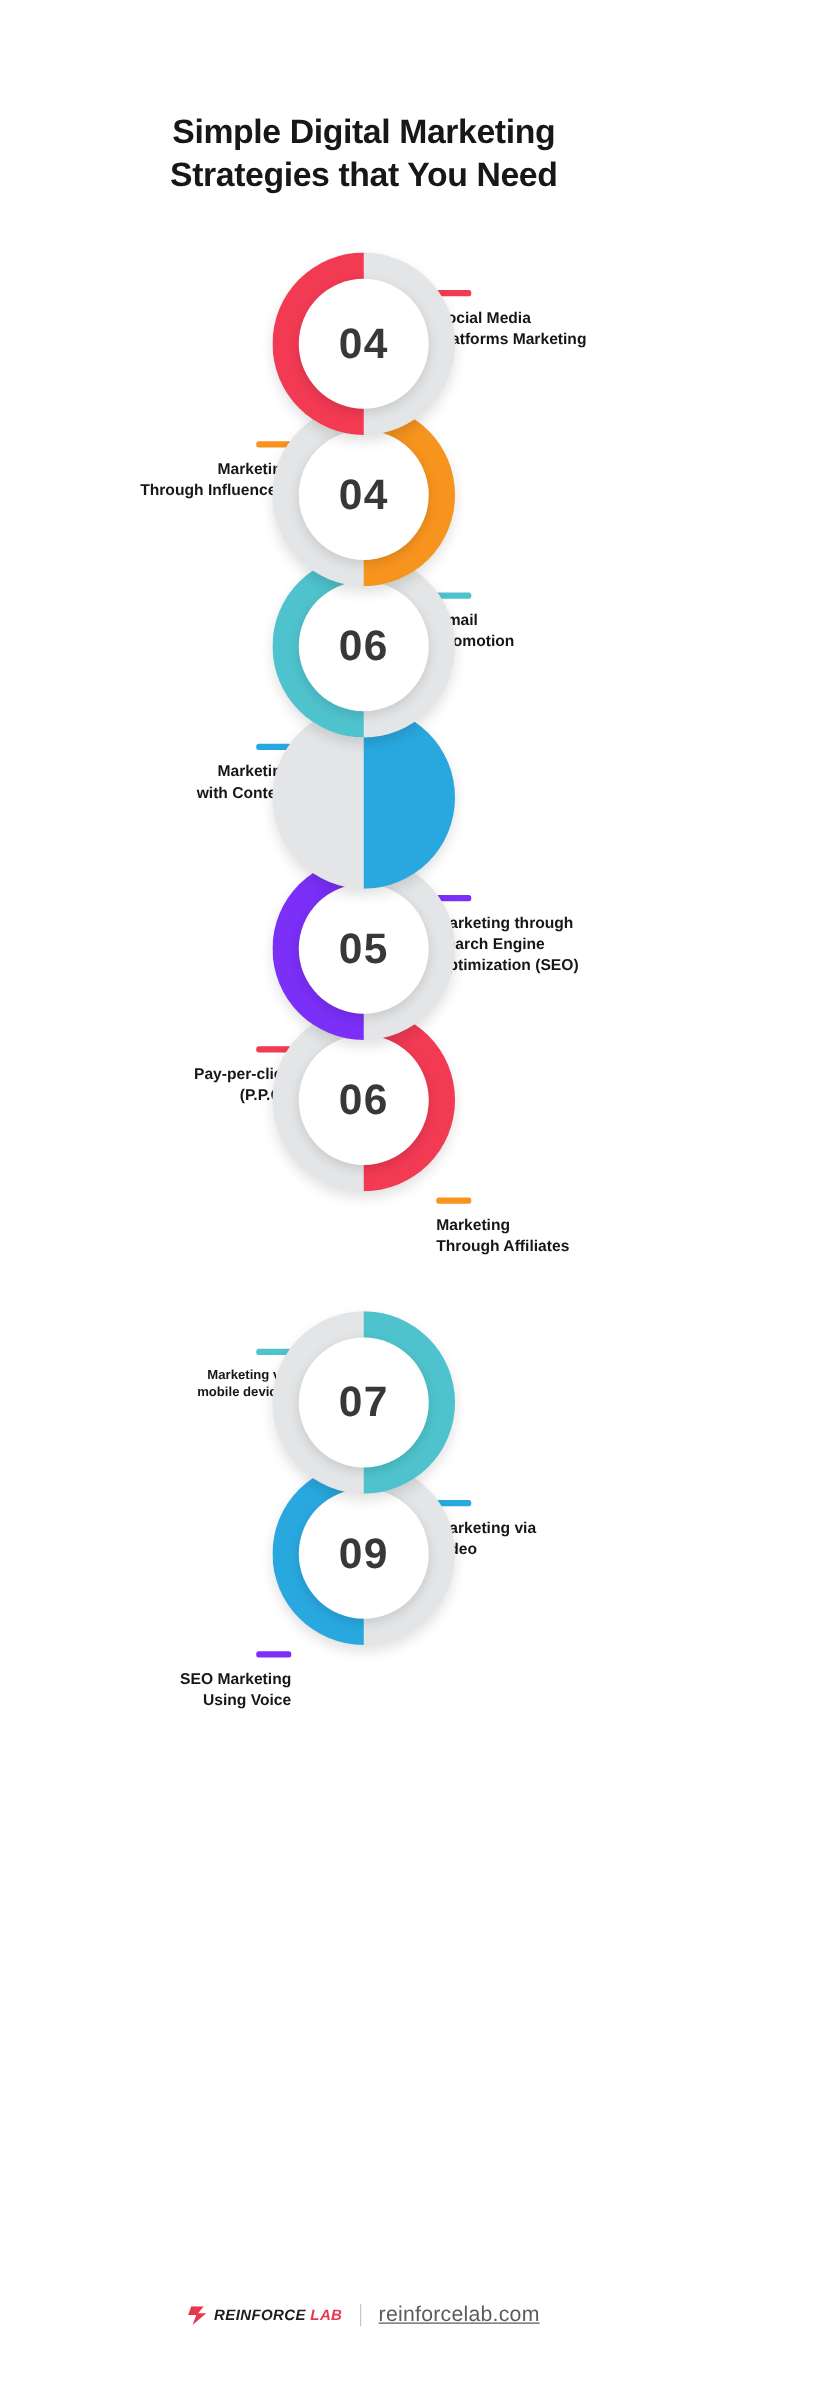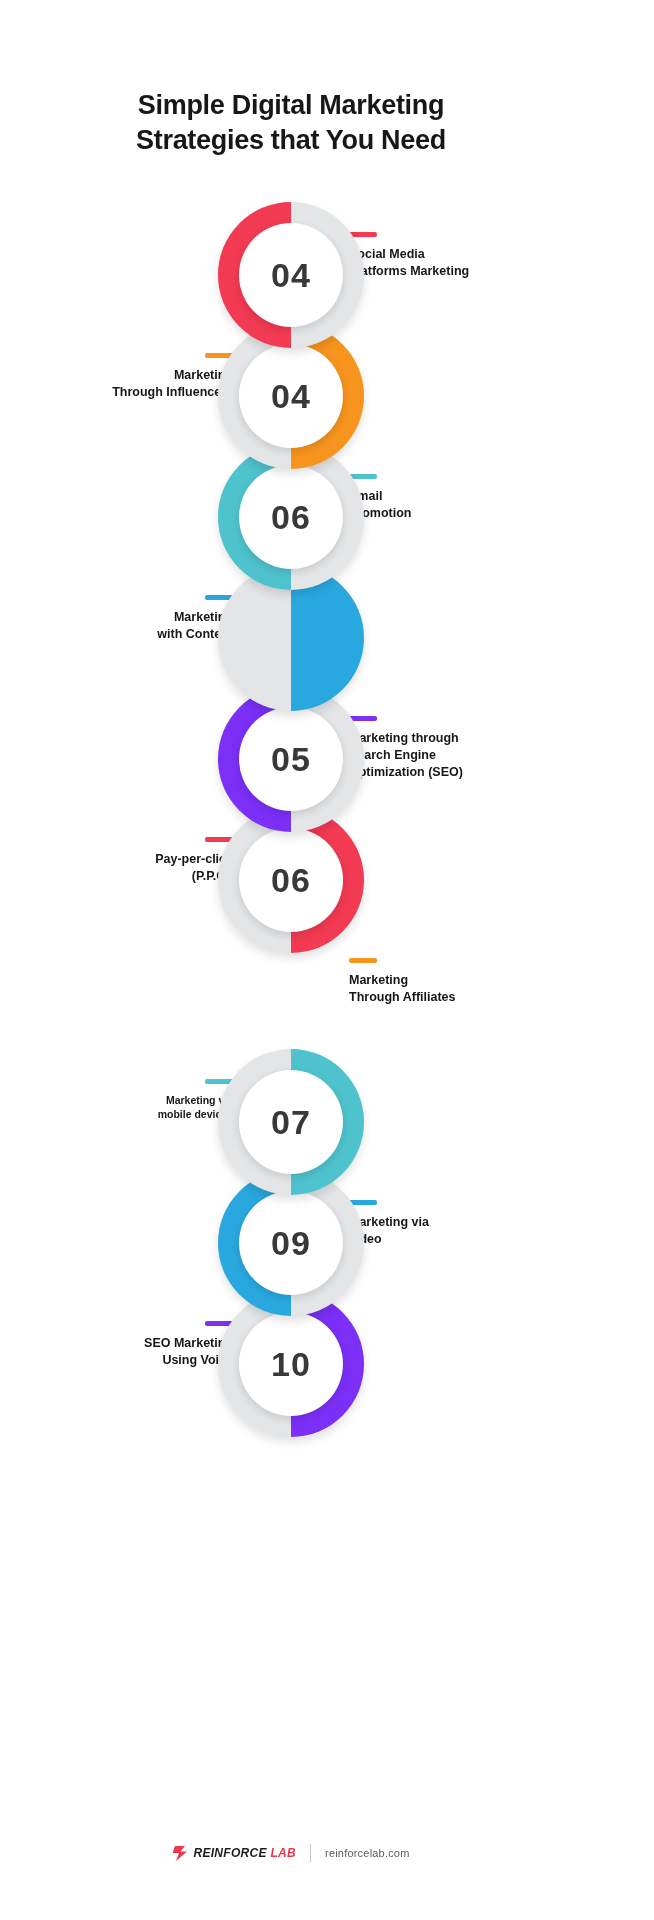--- a/index.html
+++ b/index.html
@@ -129,23 +129,24 @@
     font-style:italic;
     letter-spacing:0.3px;
     color:#1d1d1f;
   }
   .logo-text .lab{color:#e8384f;}
   .divider{
     width:1px;height:18px;
     background:#c9c9c9;
   }
   .site{
-    font-size:11px;
+    font-size:17px;
     color:#5c5c5c;
     letter-spacing:0.2px;
+    text-decoration:underline;
   }
 </style>
 </head>
 <body>
 
 <div class="page">
 
   <h1 class="title">
     <span>Simple Digital Marketing</span>
     <span class="l2">Strategies that You Need</span>
@@ -263,27 +264,20 @@
             <span class="num">09</span>
           </div>
         </div>
         <div class="label right">
           <span class="dash" style="background: rgb(41, 168, 224);"></span>
           <span class="ltext">Marketing via</span>
           <span class="ltext">video</span>
         </div>
       </div>
       <div class="node">
-        <div class="ring-wrap" style="z-index: 1;">
-          <div class="ring-base"></div>
-          <div class="ring-color right" style="background: rgb(123, 47, 247);"></div>
-          <div class="ring-hole">
-            <span class="num">10</span>
-          </div>
-        </div>
         <div class="label left">
           <span class="dash" style="background: rgb(123, 47, 247);"></span>
           <span class="ltext">SEO Marketing</span>
           <span class="ltext">Using Voice</span>
         </div>
       </div>
     </div>
 
   <div class="footer">
     <div class="logo">

